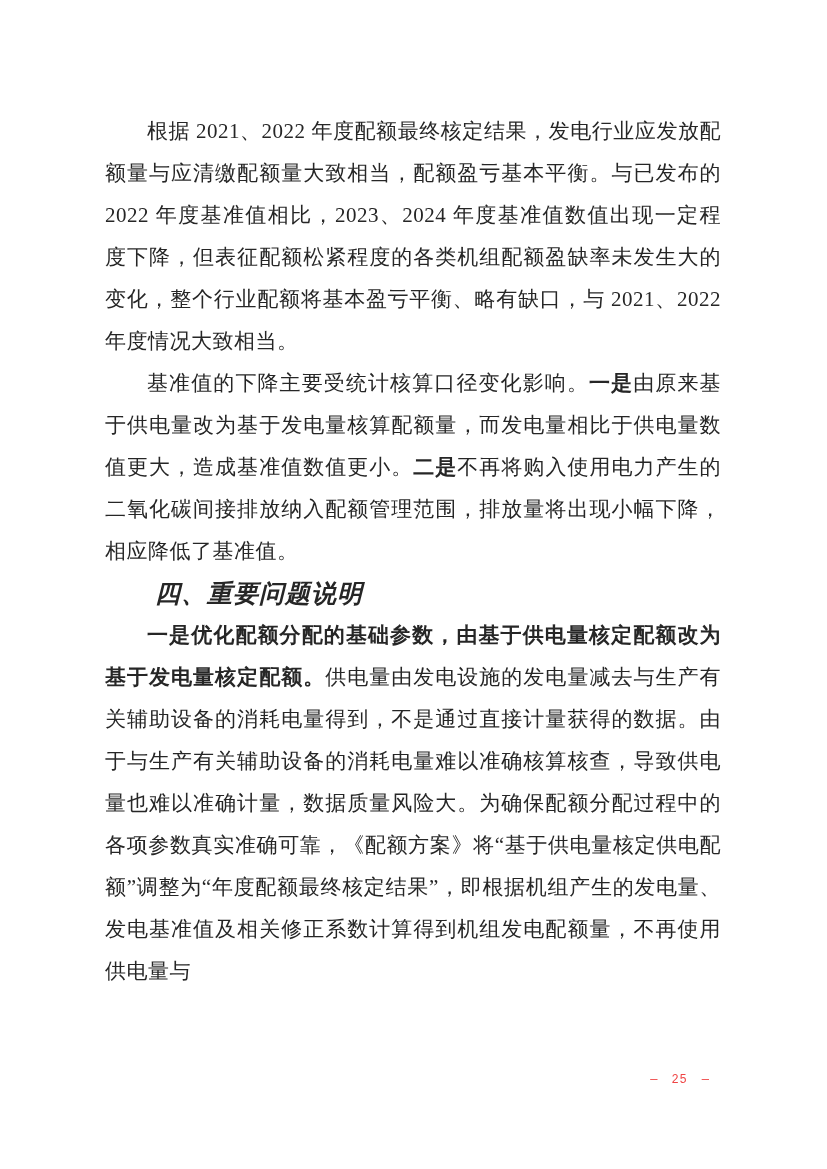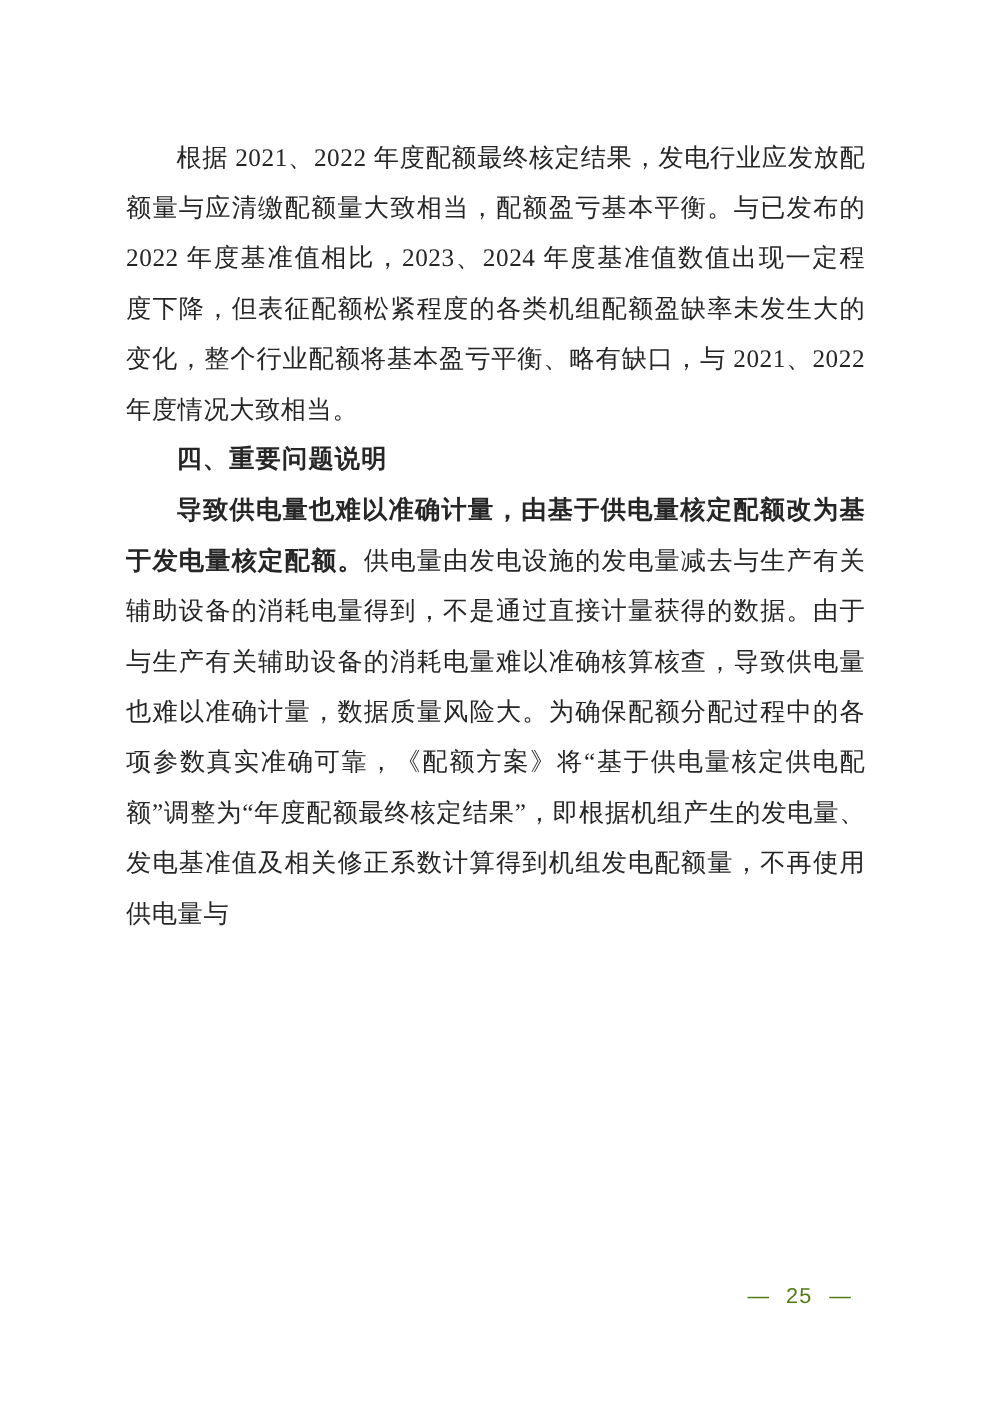--- a/index.html
+++ b/index.html
@@ -29,52 +29,54 @@
   .para {
     margin: 0;
     text-indent: 2em;
     letter-spacing: 0.5px;
   }
   .heading {
     margin: 0;
     text-indent: 2em;
     font-family: "Liberation Sans", "DejaVu Sans", sans-serif;
     font-weight: bold;
-    font-size: 21px;
+    font-size: 25px;
     line-height: 42px;
     letter-spacing: 1px;
     text-align: left;
+    font-style: italic;
   }
   .run { font-weight: normal; }
   .run-bold { font-weight: bold; }
   .footer {
     position: absolute;
     top: 1068px;
     right: 104px;
-    font-size: 18px;
+    font-size: 12px;
     line-height: 24px;
-    color: #4d7c0f;
-    font-family: Liberation Sans, sans-serif;
+    color: #ef4444;
+    font-family: Liberation Mono, monospace;
     white-space: nowrap;
   }
   .footer .dash {
     display: inline-block;
     margin: 0 14px;
     letter-spacing: 0;
   }
   .footer .num {
     display: inline-block;
     letter-spacing: 1px;
   }
 </style>
 </head>
 <body>
 
 <div class="page">
   <div class="doc-body">
       <p class="para"><span class="run">根据 2021、2022 年度配额最终核定结果，发电行业应发放配额量与应清缴配额量大致相当，配额盈亏基本平衡。与已发布的 2022 年度基准值相比，2023、2024 年度基准值数值出现一定程度下降，但表征配额松紧程度的各类机组配额盈缺率未发生大的变化，整个行业配额将基本盈亏平衡、略有缺口，与 2021、2022 年度情况大致相当。</span></p>
+      <p class="para"><span class="run">基准值的下降主要受统计核算口径变化影响。</span><span class="run run-bold">一是</span><span class="run">由原来基于供电量改为基于发电量核算配额量，而发电量相比于供电量数值更大，造成基准值数值更小。</span><span class="run run-bold">二是</span><span class="run">不再将购入使用电力产生的二氧化碳间接排放纳入配额管理范围，排放量将出现小幅下降，相应降低了基准值。</span></p>
       <h2 class="heading"><span class="run run-bold">四、重要问题说明</span></h2>
-      <p class="para"><span class="run run-bold">导致供电量也难以准确计量，由基于供电量核定配额改为基于发电量核定配额。</span><span class="run">供电量由发电设施的发电量减去与生产有关辅助设备的消耗电量得到，不是通过直接计量获得的数据。由于与生产有关辅助设备的消耗电量难以准确核算核查，导致供电量也难以准确计量，数据质量风险大。为确保配额分配过程中的各项参数真实准确可靠，《配额方案》将“基于供电量核定供电配额”调整为“年度配额最终核定结果”，即根据机组产生的发电量、发电基准值及相关修正系数计算得到机组发电配额量，不再使用供电量与</span></p>
+      <p class="para"><span class="run run-bold">一是优化配额分配的基础参数，由基于供电量核定配额改为基于发电量核定配额。</span><span class="run">供电量由发电设施的发电量减去与生产有关辅助设备的消耗电量得到，不是通过直接计量获得的数据。由于与生产有关辅助设备的消耗电量难以准确核算核查，导致供电量也难以准确计量，数据质量风险大。为确保配额分配过程中的各项参数真实准确可靠，《配额方案》将“基于供电量核定供电配额”调整为“年度配额最终核定结果”，即根据机组产生的发电量、发电基准值及相关修正系数计算得到机组发电配额量，不再使用供电量与</span></p>
     </div>
   <div class="footer">
     <span class="dash">—</span><span class="num">25</span><span class="dash">—</span>
   </div>
 </div>
 
 </body></html>

